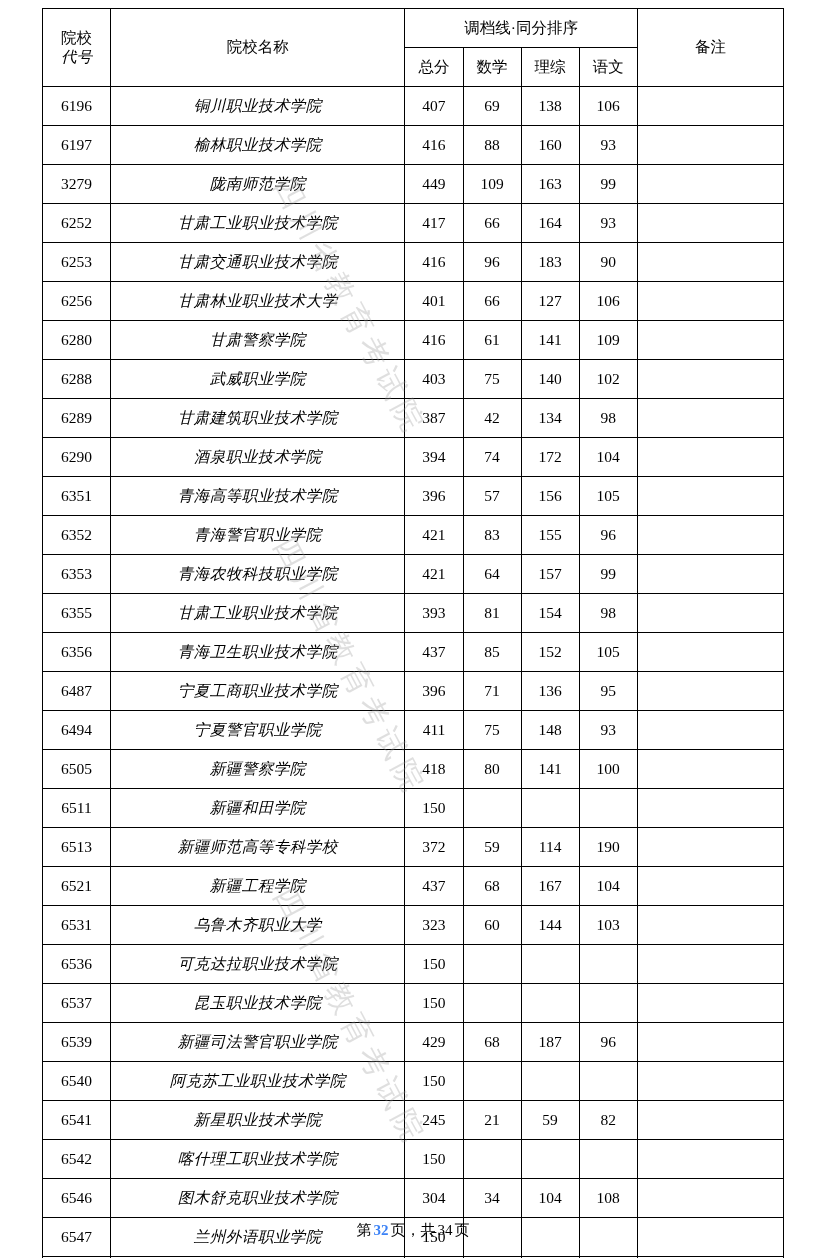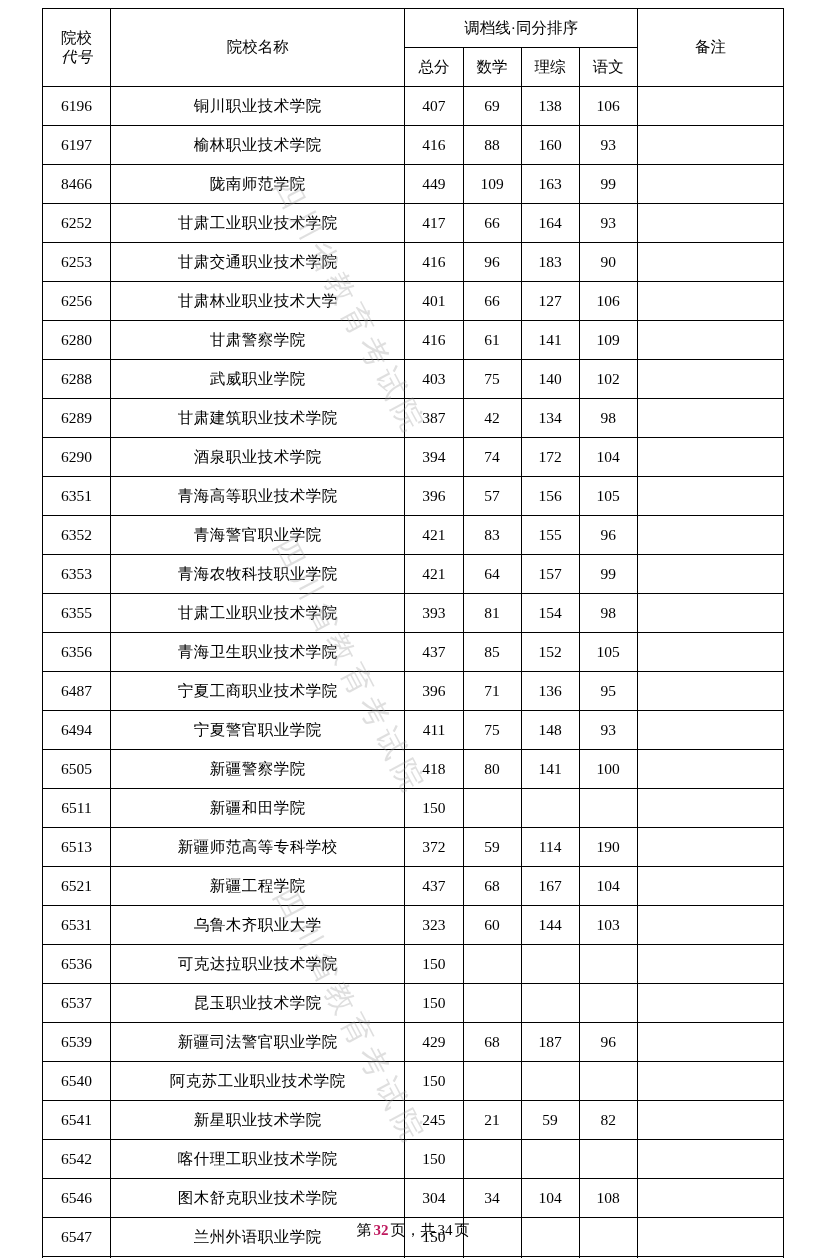--- a/index.html
+++ b/index.html
@@ -47,34 +47,34 @@
   col.c-lang    { width: 58px; }
   col.c-remark  { width: 146px; }
 
   .hdr-code, .hdr-name, .hdr-remark {
     font-size: 16px;
   }
   .hdr-code .l1 { display: block; }
   .hdr-code .l2 { display: block; font-style: italic; }
   .hdr-group { font-size: 16px; }
   .sub-hdr { font-size: 15.5px; }
-  .cell-name { font-size: 16px; letter-spacing: 0.5px; }
+  .cell-name { font-size: 16px; letter-spacing: 0.5px; font-style: italic; }
   .cell-num { font-size: 15.5px; }
 
   .footer {
     position: absolute;
     left: 0;
     right: 0;
     bottom: 18px;
     text-align: center;
     font-size: 15px;
     font-family: "Liberation Serif", "DejaVu Serif", serif;
   }
   .footer .pg {
-    color: #be185d;
+    color: #3b82f6;
     font-weight: bold;
     padding: 0 2px;
   }
   .footer .tot {
     color: #000000;
     padding: 0 2px;
   }
 
   
   .watermark {
@@ -143,21 +143,21 @@
         <tr>
           <td class="cell-num">6197</td>
           <td class="cell-name">榆林职业技术学院</td>
           <td class="cell-num">416</td>
           <td class="cell-num">88</td>
           <td class="cell-num">160</td>
           <td class="cell-num">93</td>
           <td class="cell-num"></td>
         </tr>
         <tr>
-          <td class="cell-num">8466</td>
+          <td class="cell-num">3279</td>
           <td class="cell-name">陇南师范学院</td>
           <td class="cell-num">449</td>
           <td class="cell-num">109</td>
           <td class="cell-num">163</td>
           <td class="cell-num">99</td>
           <td class="cell-num"></td>
         </tr>
         <tr>
           <td class="cell-num">6252</td>
           <td class="cell-name">甘肃工业职业技术学院</td>

